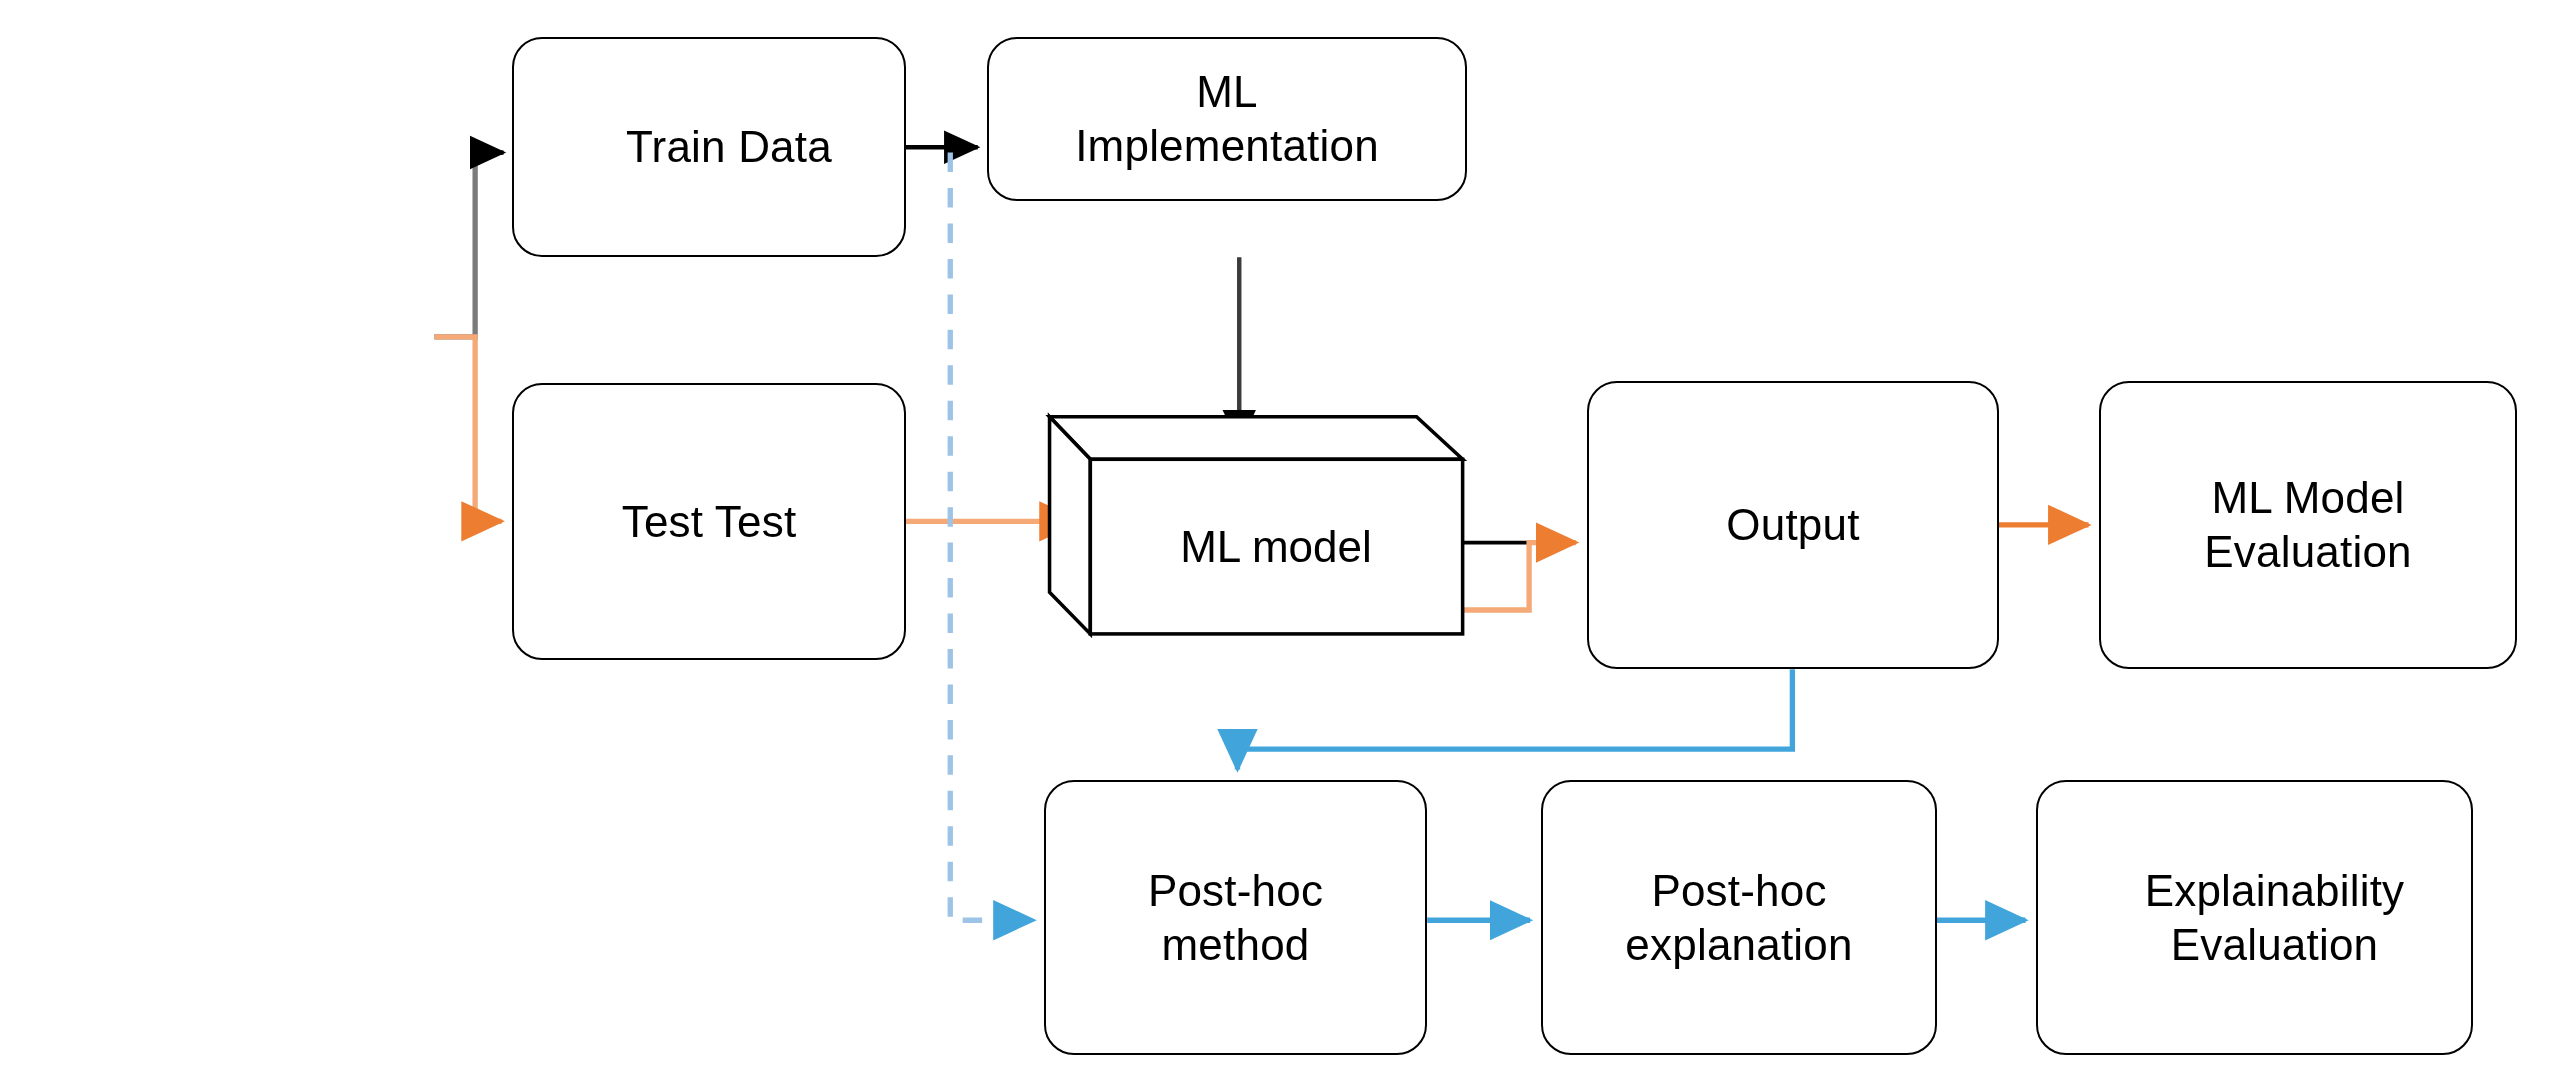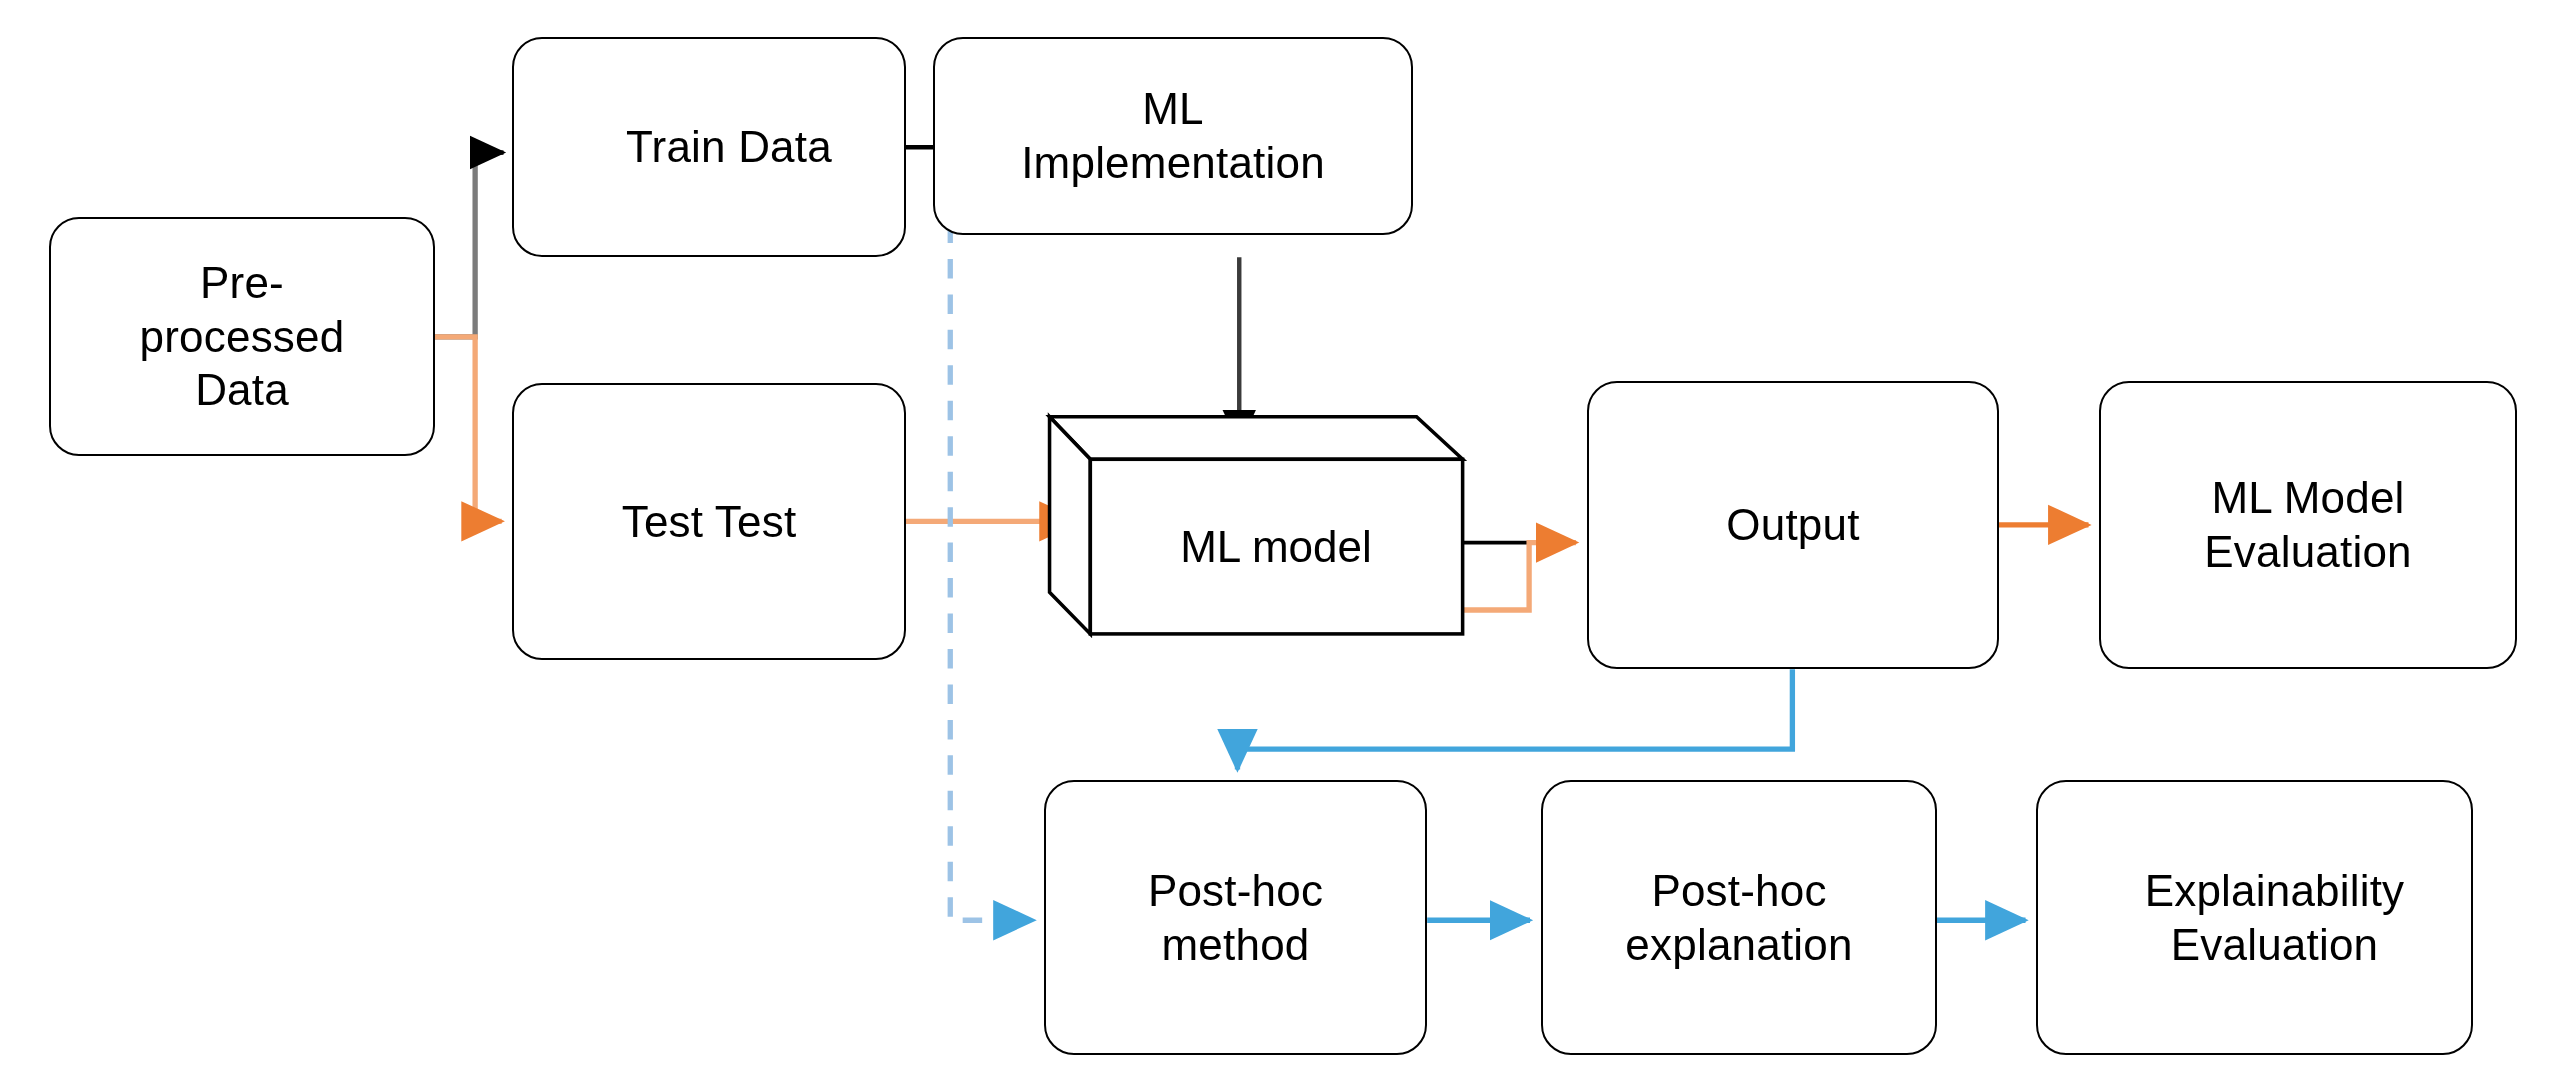--- a/index.html
+++ b/index.html
@@ -127,27 +127,24 @@
     <g>
 
       <path d="M 1184,470 L 1598,470 L 1650,518 L 1230,518 z" fill="#ffffff" stroke="#000000" stroke-width="4"></path>
 
       <path d="M 1184,470 L 1230,518 L 1230,715 L 1184,668 z" fill="#ffffff" stroke="#000000" stroke-width="4"></path>
 
       <rect x="1230" y="518" width="420" height="197" fill="#ffffff" stroke="#000000" stroke-width="4"></rect>
     </g>
   </svg>
 
-  <div class="node" style="left:49px; top:217px; width:386px; height:239px;">Pre-
-processed
-Data</div>
 
   <div class="node" style="left:512px; top:37px; width:394px; height:220px;padding-left:40px;">Train Data</div>
 
-  <div class="node" style="left:933px; top:37px; width:480px; height:198px;">ML
+  <div class="node" style="left:987px; top:37px; width:480px; height:164px;">ML
 Implementation</div>
 
   <div class="node" style="left:512px; top:383px; width:394px; height:277px;">Test Test</div>
 
   <div class="cube-label" style="left:1090px; top:459px; width:372px; height:175px;">ML model</div>
 
   <div class="node" style="left:1587px; top:381px; width:412px; height:288px;">Output</div>
 
   <div class="node" style="left:2099px; top:381px; width:418px; height:288px;">ML Model
 Evaluation</div>

